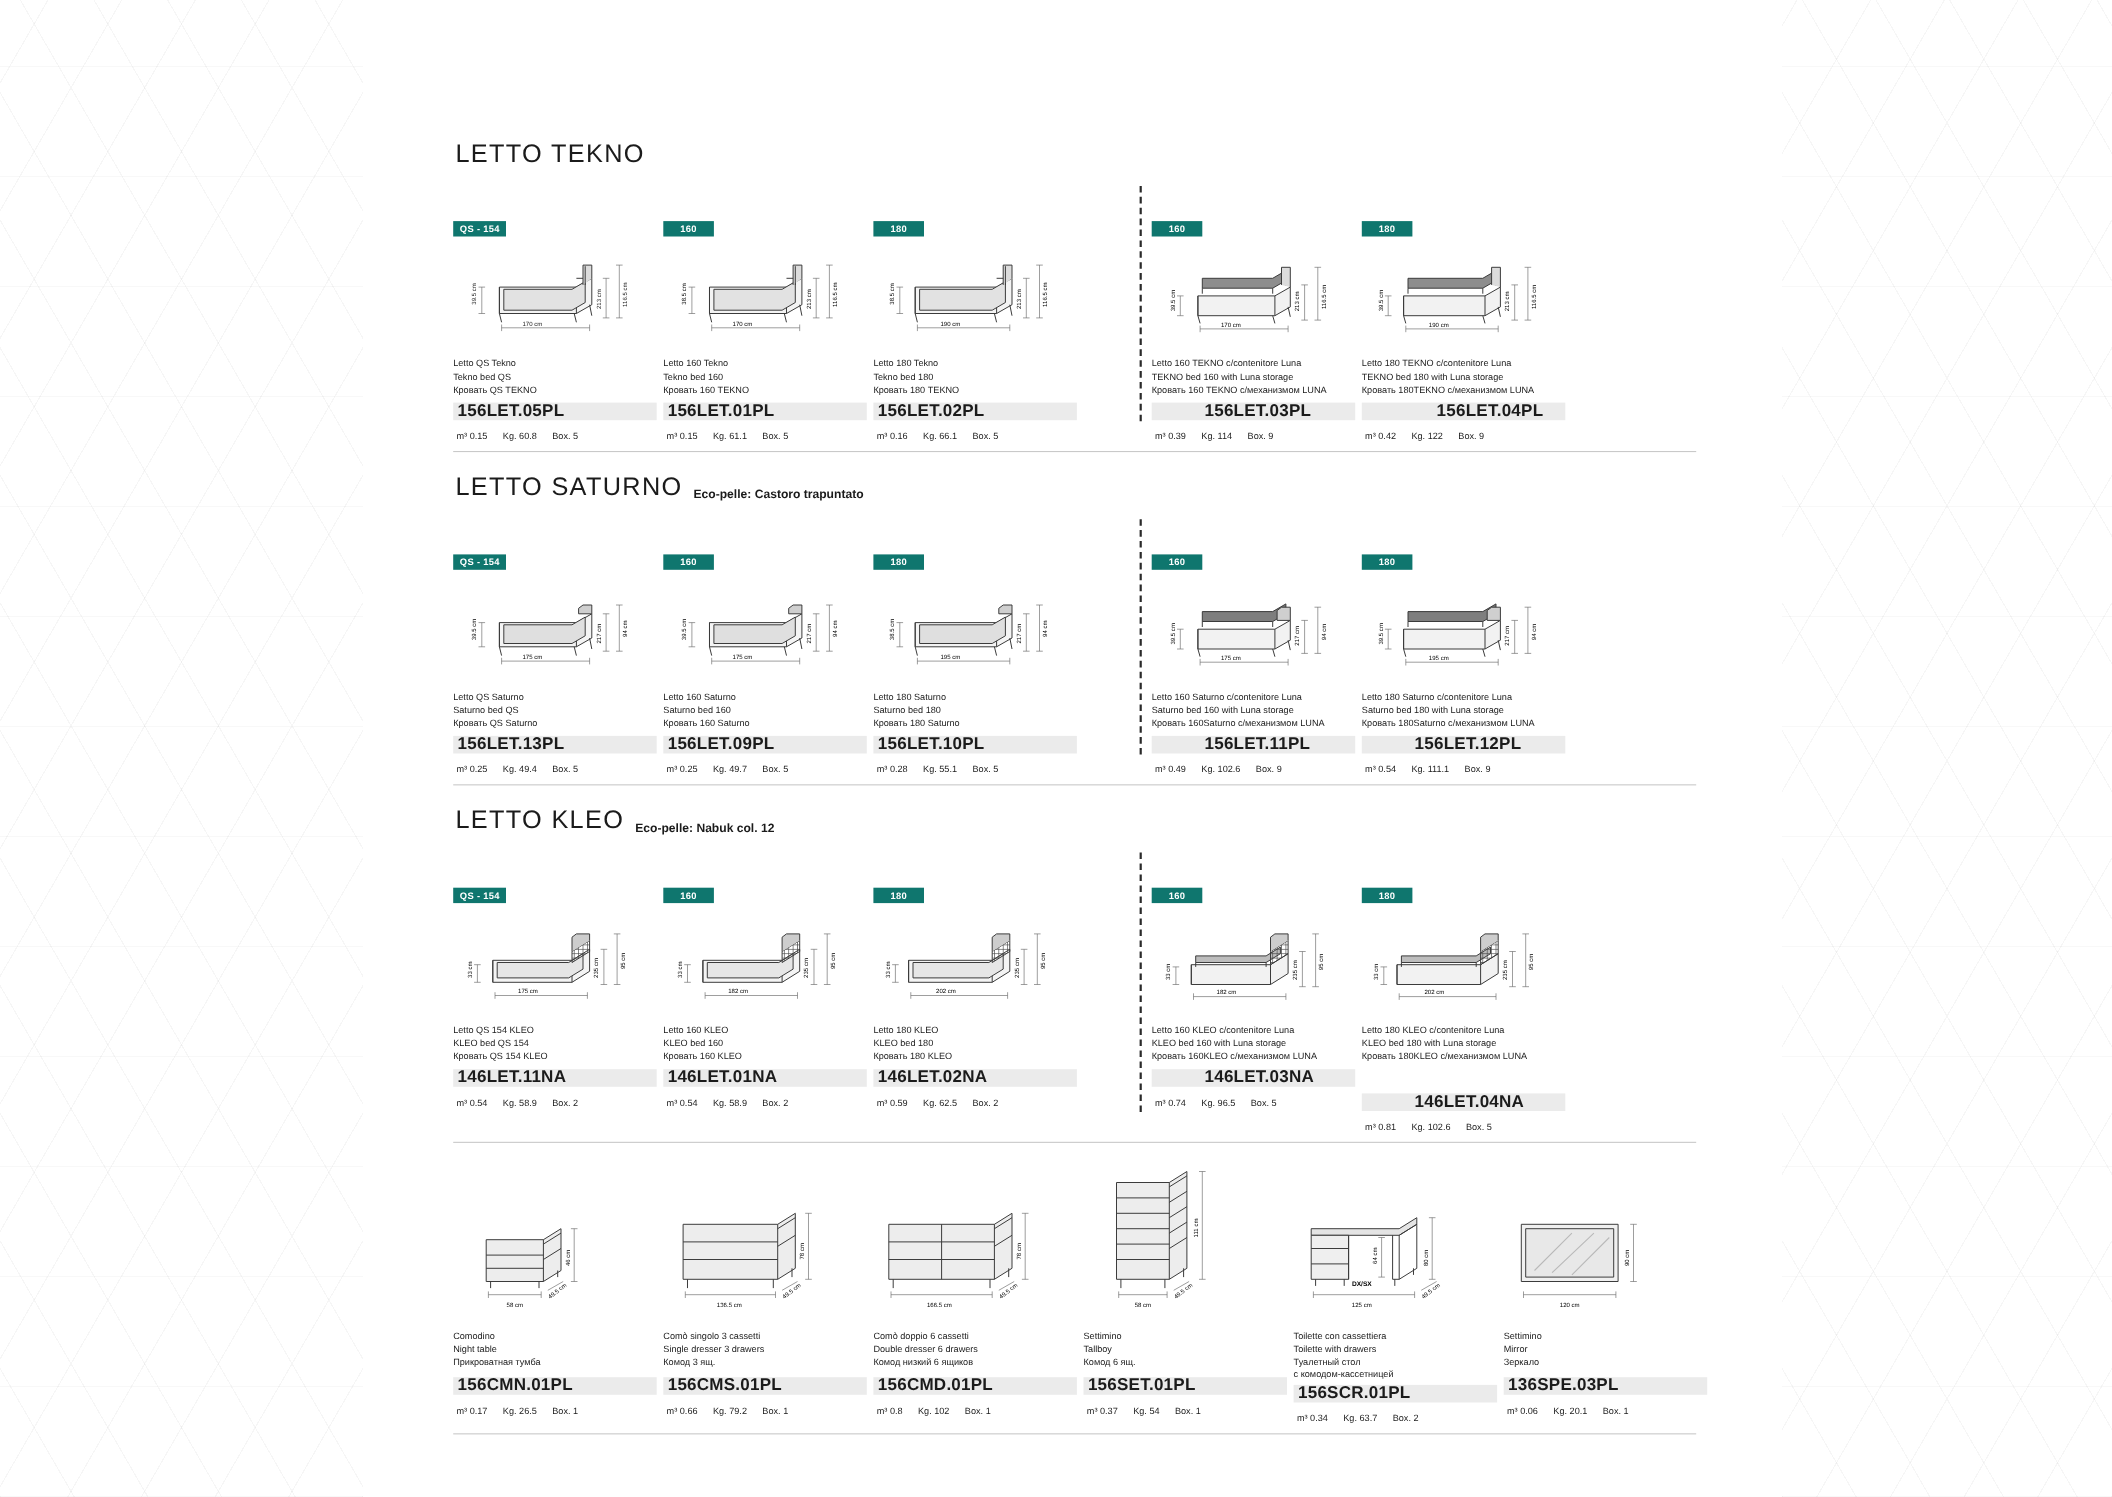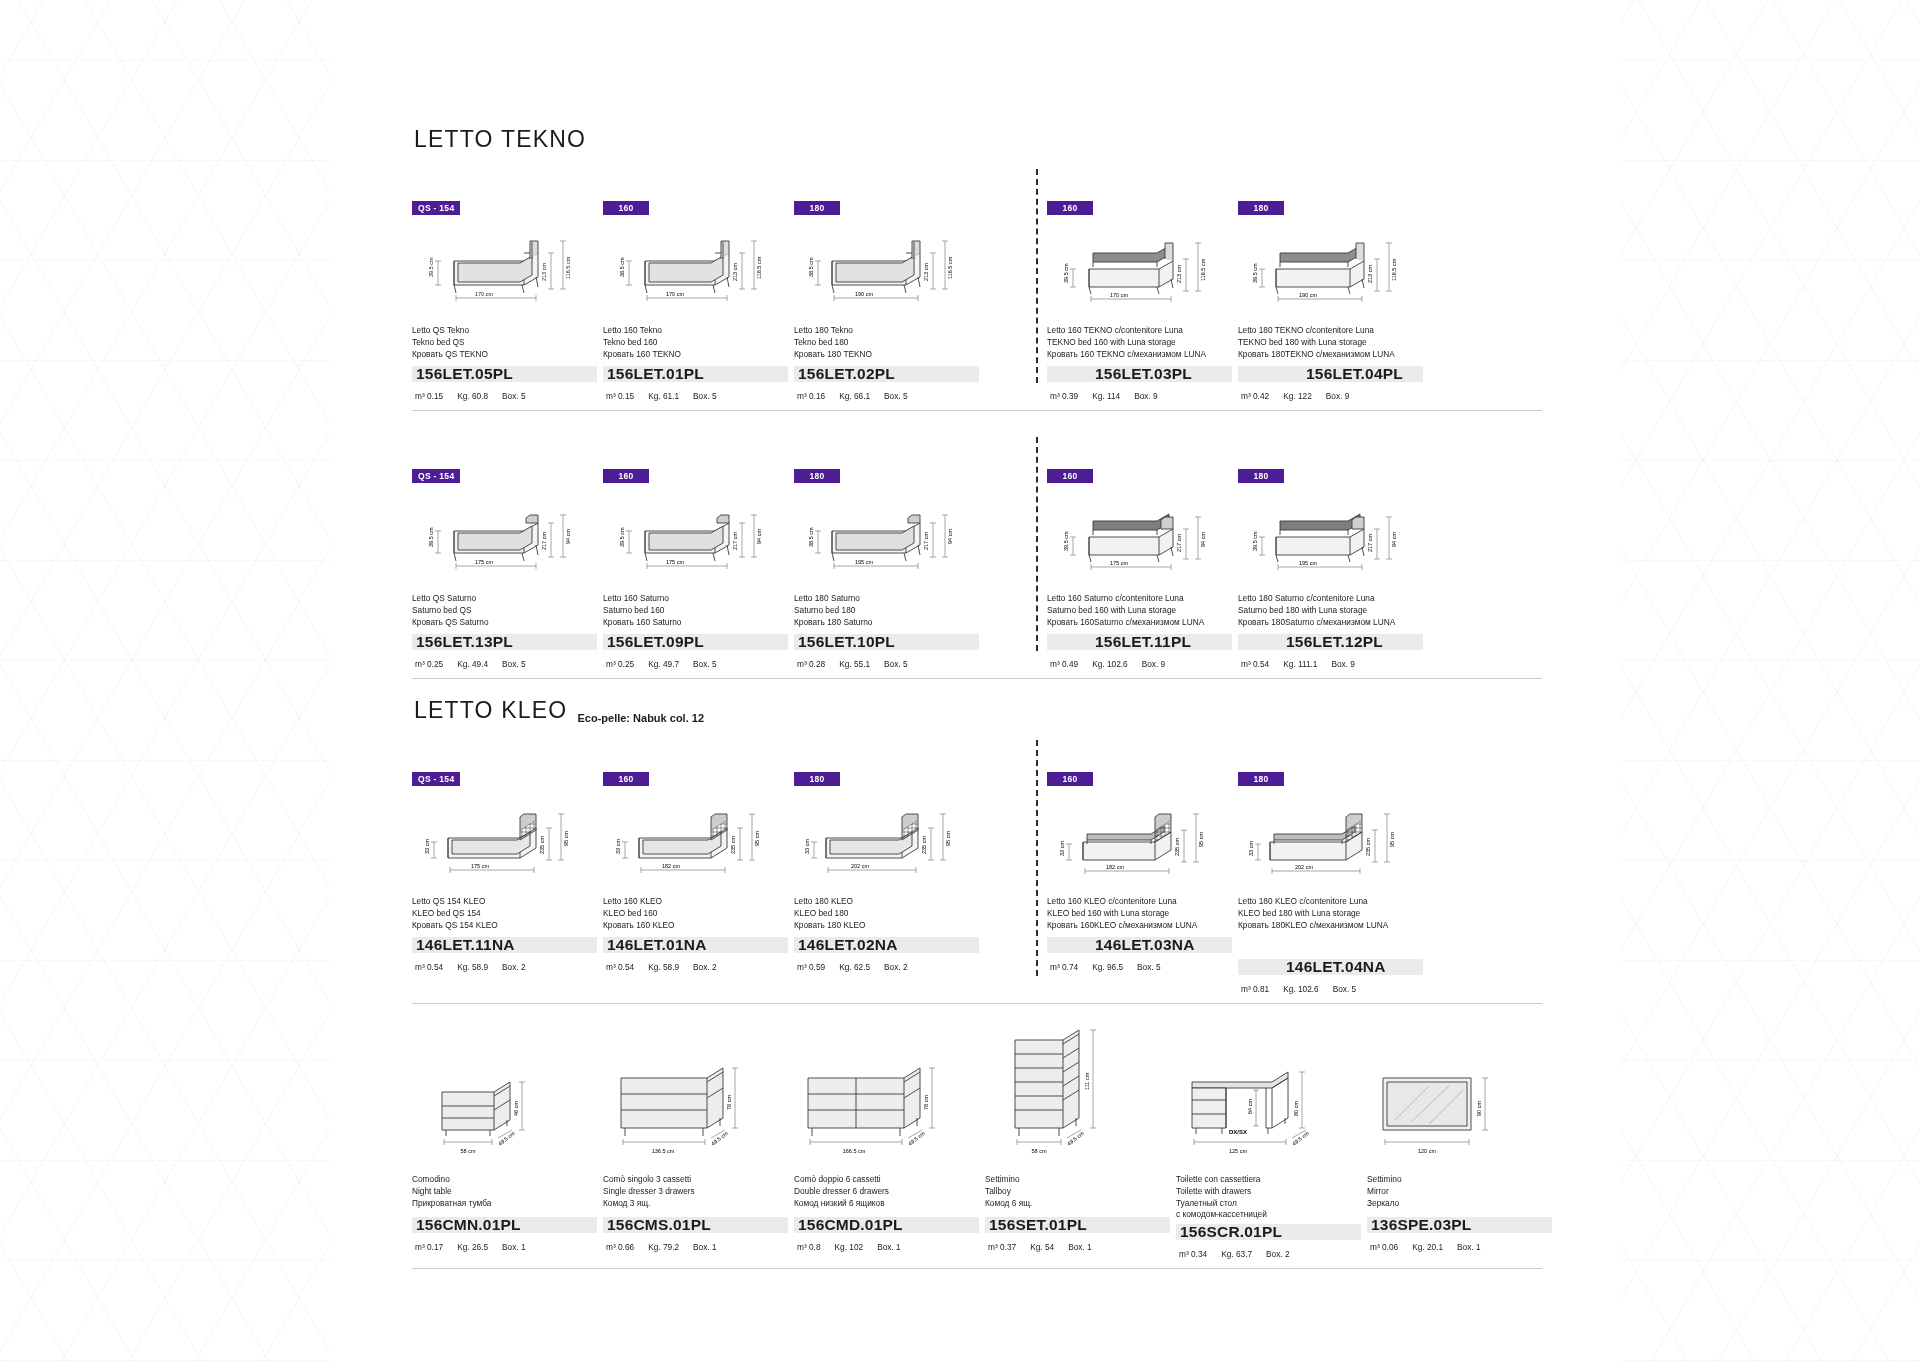--- a/index.html
+++ b/index.html
@@ -41,21 +41,21 @@
   .col.spacer { width:62px; flex:none; padding:0; }
 
   .divider {
     position:absolute; top:8px; bottom:18px; width:0;
     border-left:2px dashed #2a2a2a;
   }
 
   
   .tag {
     display:inline-block; min-width:46px; text-align:center;
-    background:#4c1d95; color:#ffffff;
+    background:#0f766e; color:#ffffff;
     font-size:8.5px; font-weight:bold; letter-spacing:.3px;
     padding:2px 6px 2px 6px; margin-bottom:4px;margin-top:40px;
   }
 
   
   .art { height:100px; position:relative; }
   .art svg { position:absolute; left:0; top:0; }
 
   
   .desc { font-size:8.3px; line-height:1.42; color:#1b1b1b; padding-top:6px; min-height:44px; }
@@ -336,20 +336,24 @@
             <span>m³ 0.42</span>
             <span>Kg. 122</span>
             <span>Box. 9</span>
           </div>
         </div>
       </div>
       <div class="rule"></div>
     </div>
 
     <div class="section" style="margin-top:18px;">
+      <div class="sec-head">
+        <div class="sec-title">LETTO SATURNO</div>
+        <div class="sec-sub">Eco-pelle: Castoro trapuntato</div>
+      </div>
       <div class="grid">
         <div class="divider" style="left:624px;"></div>
 
         <div class="col">
           <div class="tag">QS - 154</div>
           <div class="art">
             <svg width="185" height="100" viewBox="0 0 185 100">
               <g stroke="#3a3a3a" fill="none" stroke-width="0.9">
                 <path d="M42 44 L112 44 L126 36 L126 58 L112 66 L42 66 Z" fill="#f4f4f4"></path>
                 <path d="M42 44 L42 66"></path>

